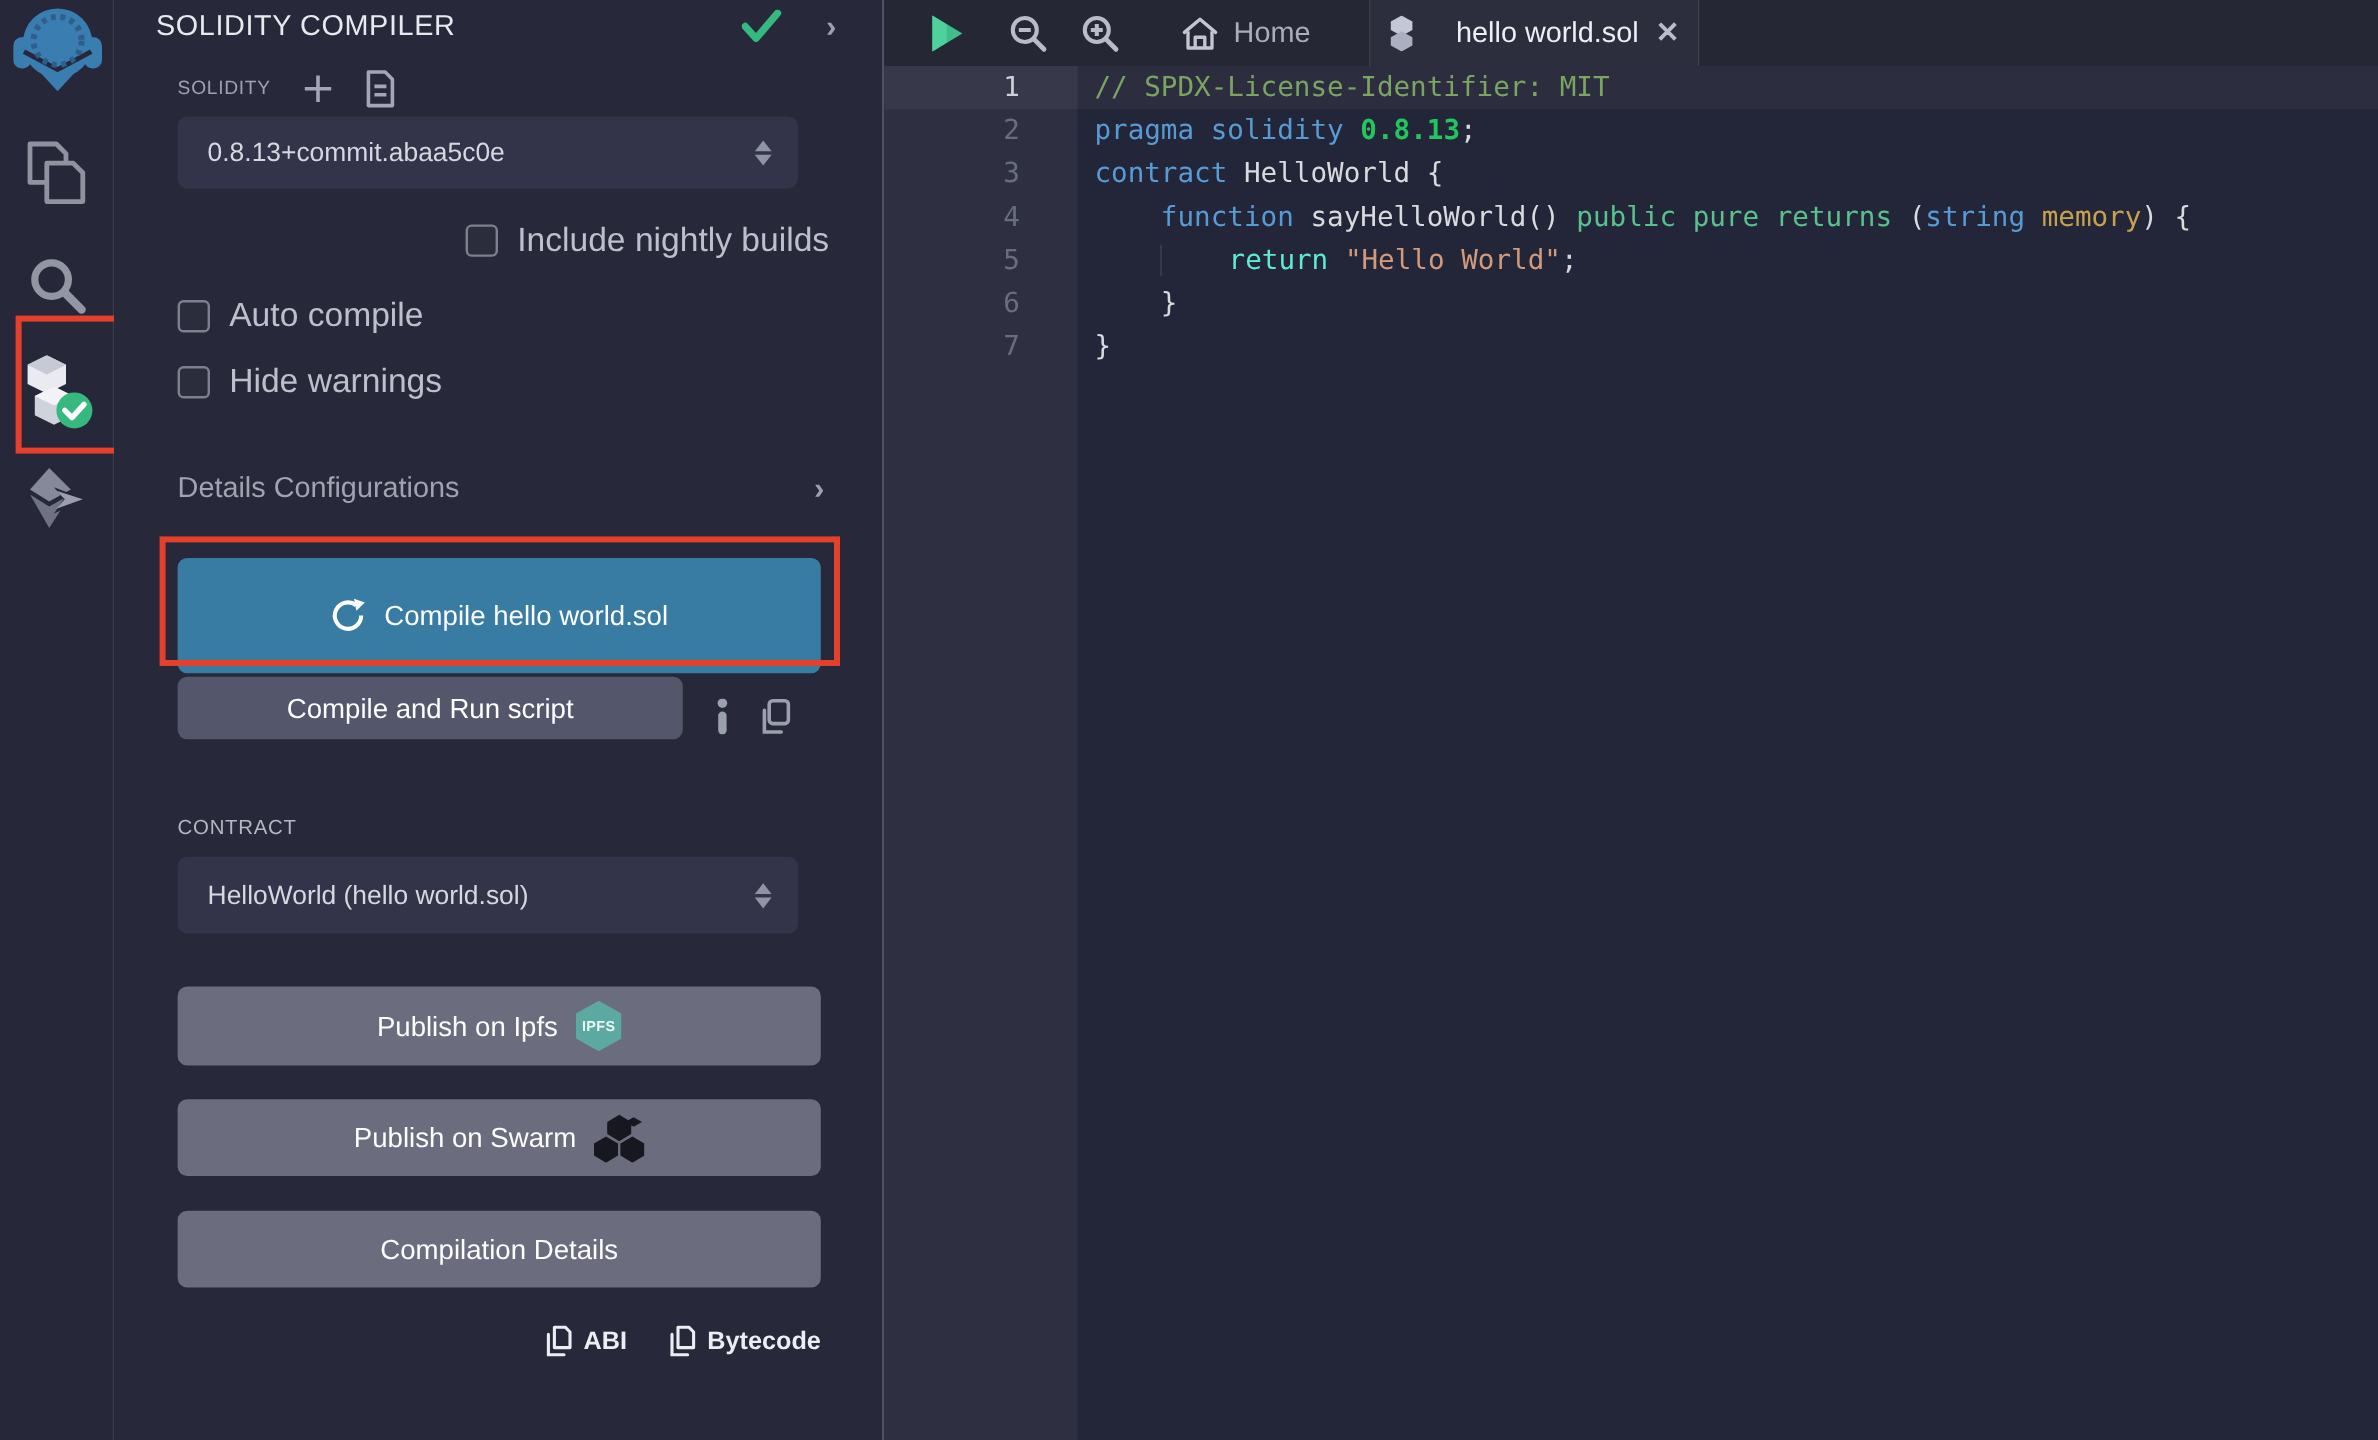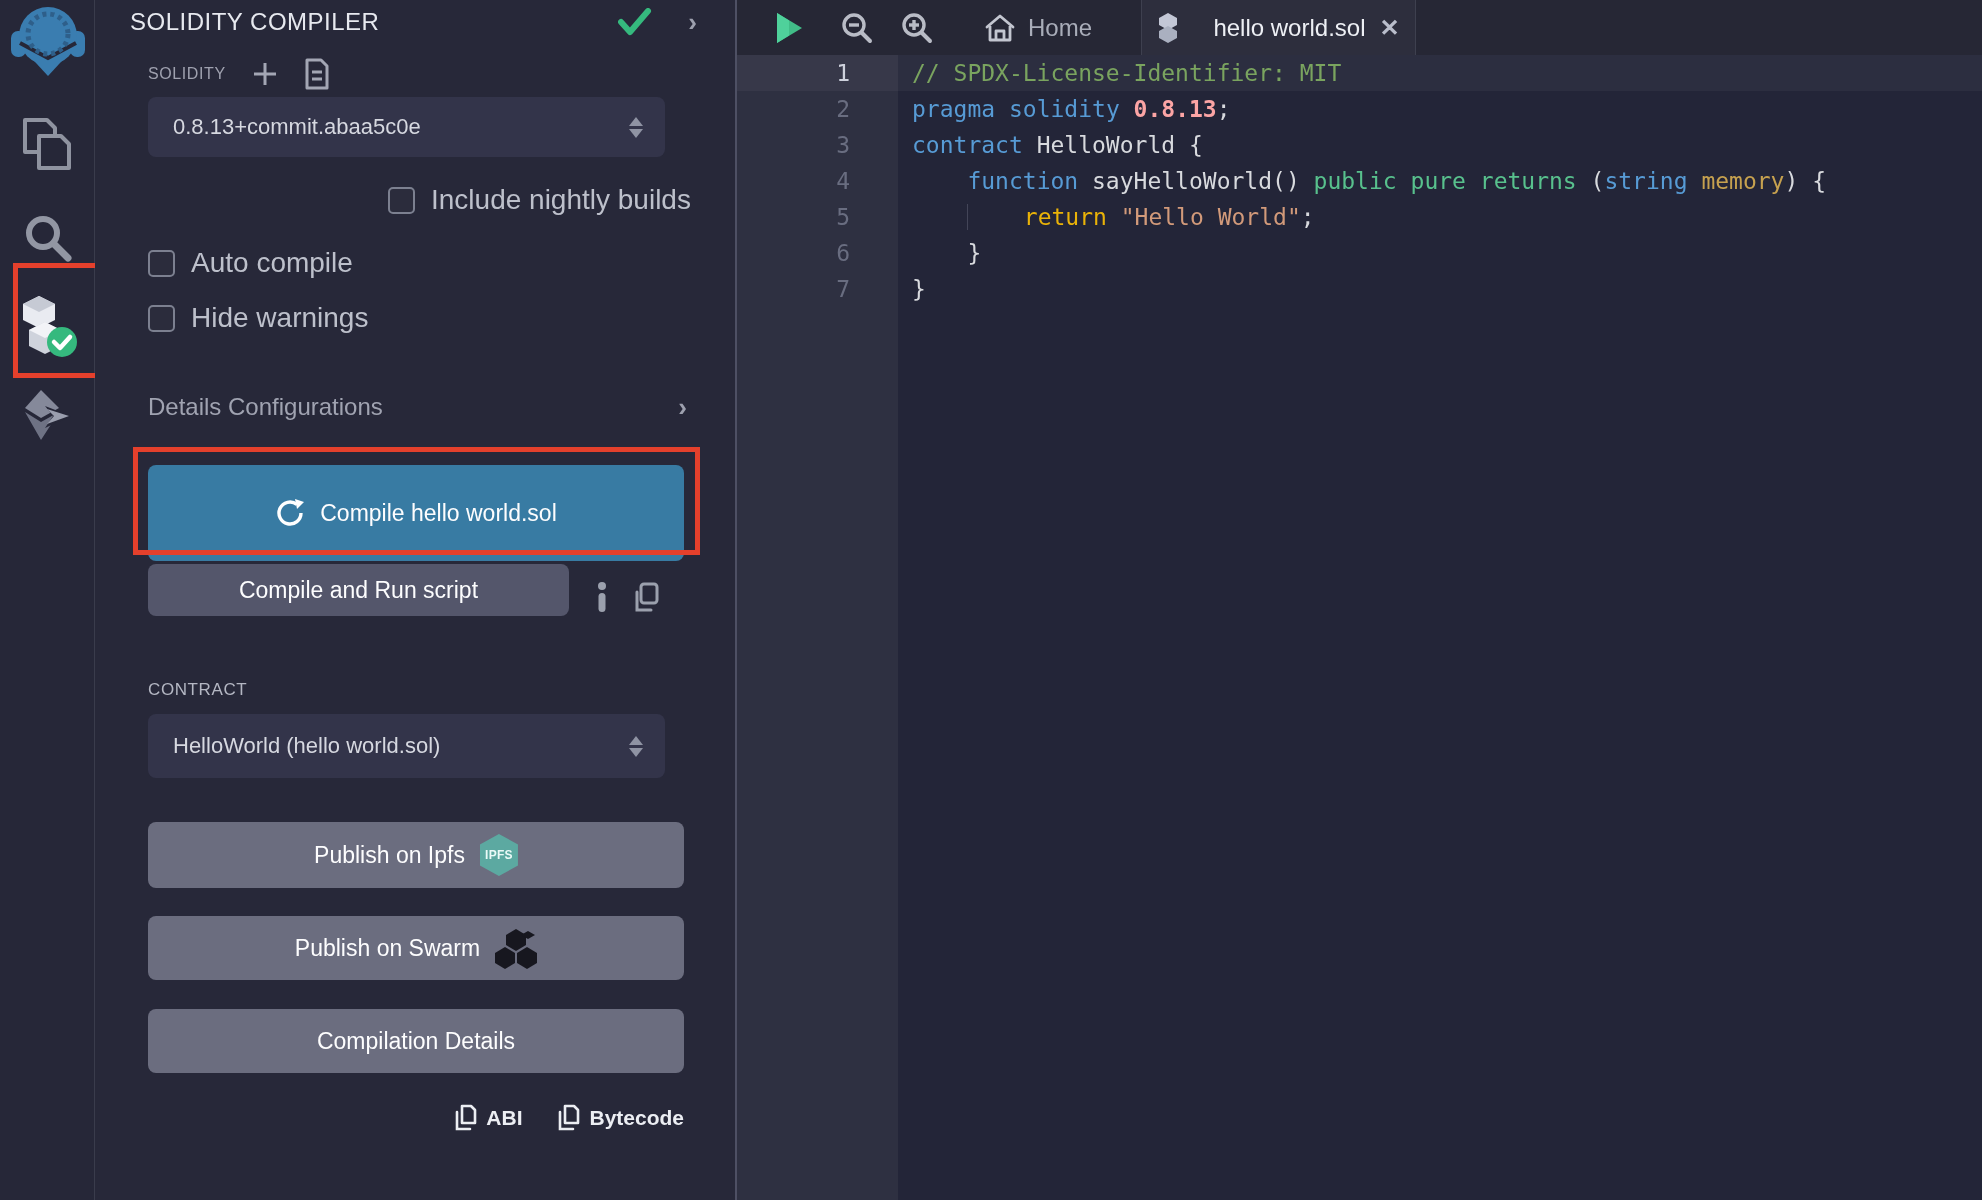--- a/index.html
+++ b/index.html
@@ -89,23 +89,23 @@
   .code-area { position:absolute; top:55px; left:0; right:0; bottom:0; cursor:text; }
   .gutter-band { position:absolute; top:0; bottom:0; left:0; width:161px; background:#2e3041; }
   .code-rows { position:relative; }
   .code-row { display:flex; height:36px; line-height:36px; font-family:"DejaVu Sans Mono", monospace; font-size:23px; }
   .code-row.current { background:rgba(255,255,255,.045); }
   .ln { width:161px; flex:0 0 161px; text-align:right; padding-right:48px; color:#696d80; }
   .code-row.current .ln { color:#ced1dc; }
   .code-text { white-space:pre; padding-left:14px; }
   .tk-comment { color:#7aa45f; }
   .tk-kw { color:#579bd5; }
-  .tk-num { color:#fca5a5; font-weight:600; }
+  .tk-num { color:#22c55e; font-weight:600; }
   .tk-mod { color:#58c18d; }
-  .tk-ret { color:#eab308; }
+  .tk-ret { color:#5eead4; }
   .tk-mem { color:#c6a14f; }
   .tk-str { color:#d29a7a; }
   .tk-plain { color:#d8dade; }
   .tk-guide { border-left:1px solid #434558; }
   svg { display:block; }
 </style>
 </head>
 <body>
 
 <div class="activity-bar">

